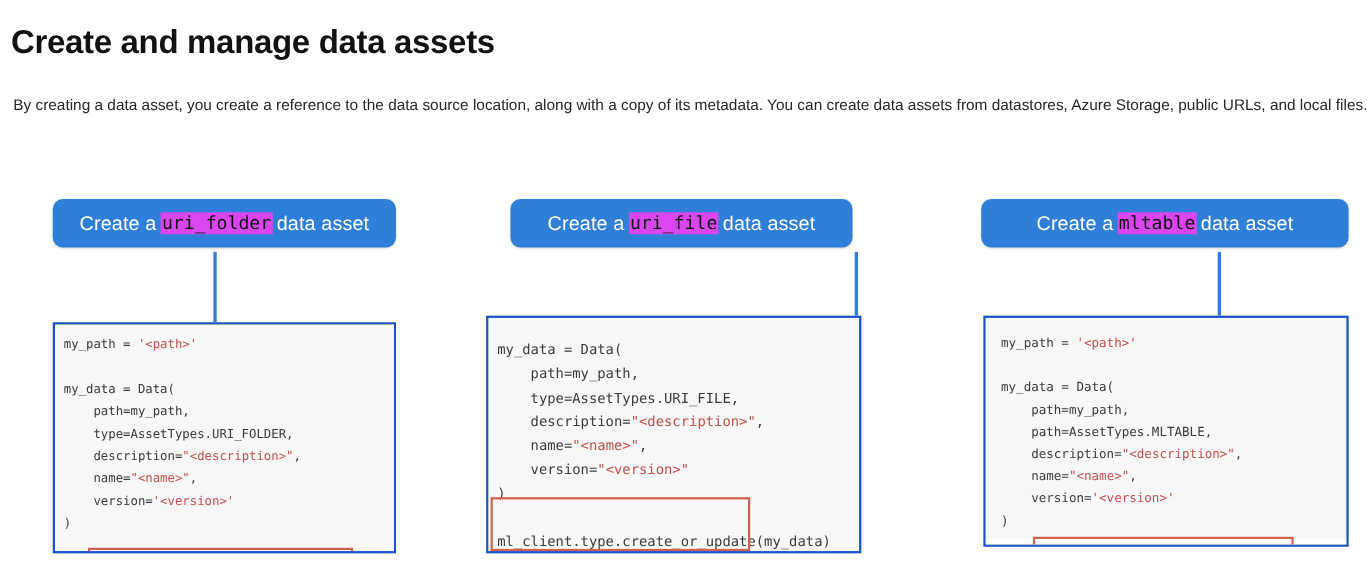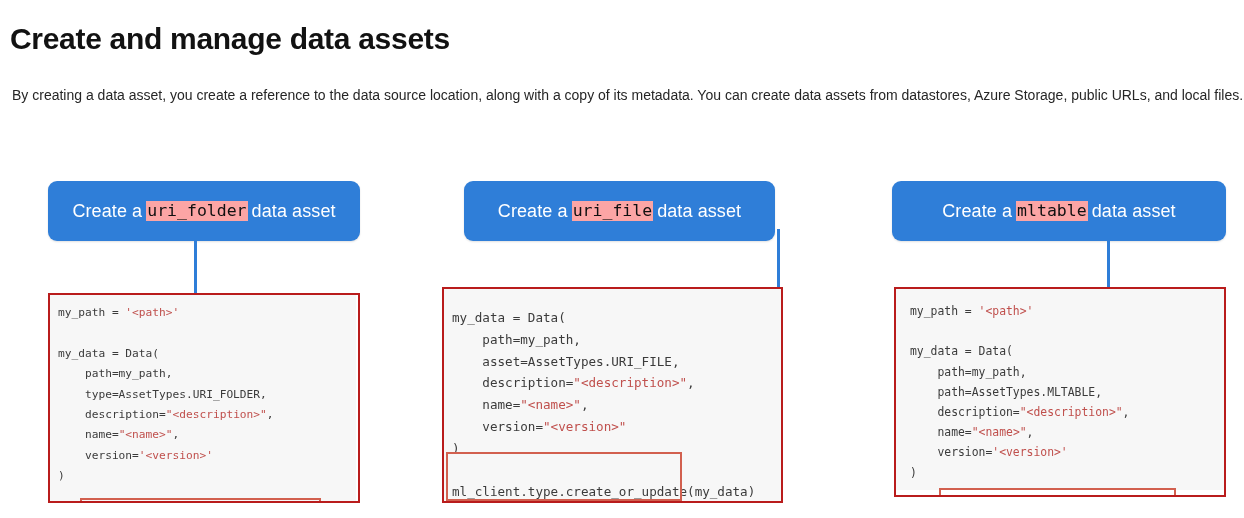--- a/index.html
+++ b/index.html
@@ -52,38 +52,38 @@
     height: 368px;
   }
   .column.c0 { left: 42px;  width: 330px; }
   .column.c1 { left: 440px; width: 345px; }
   .column.c2 { left: 888px; width: 340px; }
 
   
   .banner {
     position: absolute;
     top: 31px;
-    height: 60px;
+    height: 44px;
     border-radius: 9px;
     background: #2f7ed8;
     color: #ffffff;
     display: flex;
     align-items: center;
     justify-content: center;
     font-size: 18px;
     white-space: nowrap;
     box-shadow: 0 1px 2px rgba(0,0,0,0.12);
   }
   .c0 .banner { left: 6px;  right: 12px; }
   .c1 .banner { left: 24px; right: 10px; }
   .c2 .banner { left: 4px;  right: 2px; }
 
   .banner .txt { letter-spacing: 0.1px; }
   .banner .code-chip {
-    background: #fca5a5;
+    background: #d946ef;
     color: #101010;
     font-family: "DejaVu Sans Mono", monospace;
     font-size: 16.5px;
     padding: 1px 1px 0 1px;
     margin: 0 4px;
     line-height: 1.15;
     display: inline-block;
   }
 
   
@@ -94,21 +94,21 @@
     top: 79px;
   }
   .c0 .connector { left: 152px; height: 64px; }
   .c1 .connector { left: 337px; height: 58px; }
   .c2 .connector { left: 219px; height: 58px; }
 
   
   .code-card {
     position: absolute;
     background: #bef264;
-    border: 2px solid #b91c1c;
+    border: 2px solid #1d4ed8;
     box-sizing: border-box;
     overflow: hidden;
   }
   .c0 .code-card { left: 6px;  top: 143px; width: 312px; height: 210px; }
   .c1 .code-card { left: 2px;  top: 137px; width: 341px; height: 216px; }
   .c2 .code-card { left: 6px;  top: 137px; width: 332px; height: 210px; }
 
   .code-card .inner {
     position: absolute;
     left: 0; top: 0; right: 0; bottom: 0;
@@ -186,21 +186,21 @@
       <span class="code-chip">uri_file</span>
       <span class="txt">data asset</span>
     </div>
 
     <div class="connector"></div>
 
     <div class="code-card">
       <div class="inner">
         <pre class="code"><span>my_data = Data(</span>
 <span>    path=my_path,</span>
-<span>    asset=AssetTypes.URI_FILE,</span>
+<span>    type=AssetTypes.URI_FILE,</span>
 <span>    description=<span class="s">"&lt;description&gt;"</span>,</span>
 <span>    name=<span class="s">"&lt;name&gt;"</span>,</span>
 <span>    version=<span class="s">"&lt;version&gt;"</span></span>
 <span>)</span>
 <span></span>
 <span>ml_client.type.create_or_update(my_data)</span></pre>
       </div>
       <div class="redbox"></div>
     </div>
   </div>

